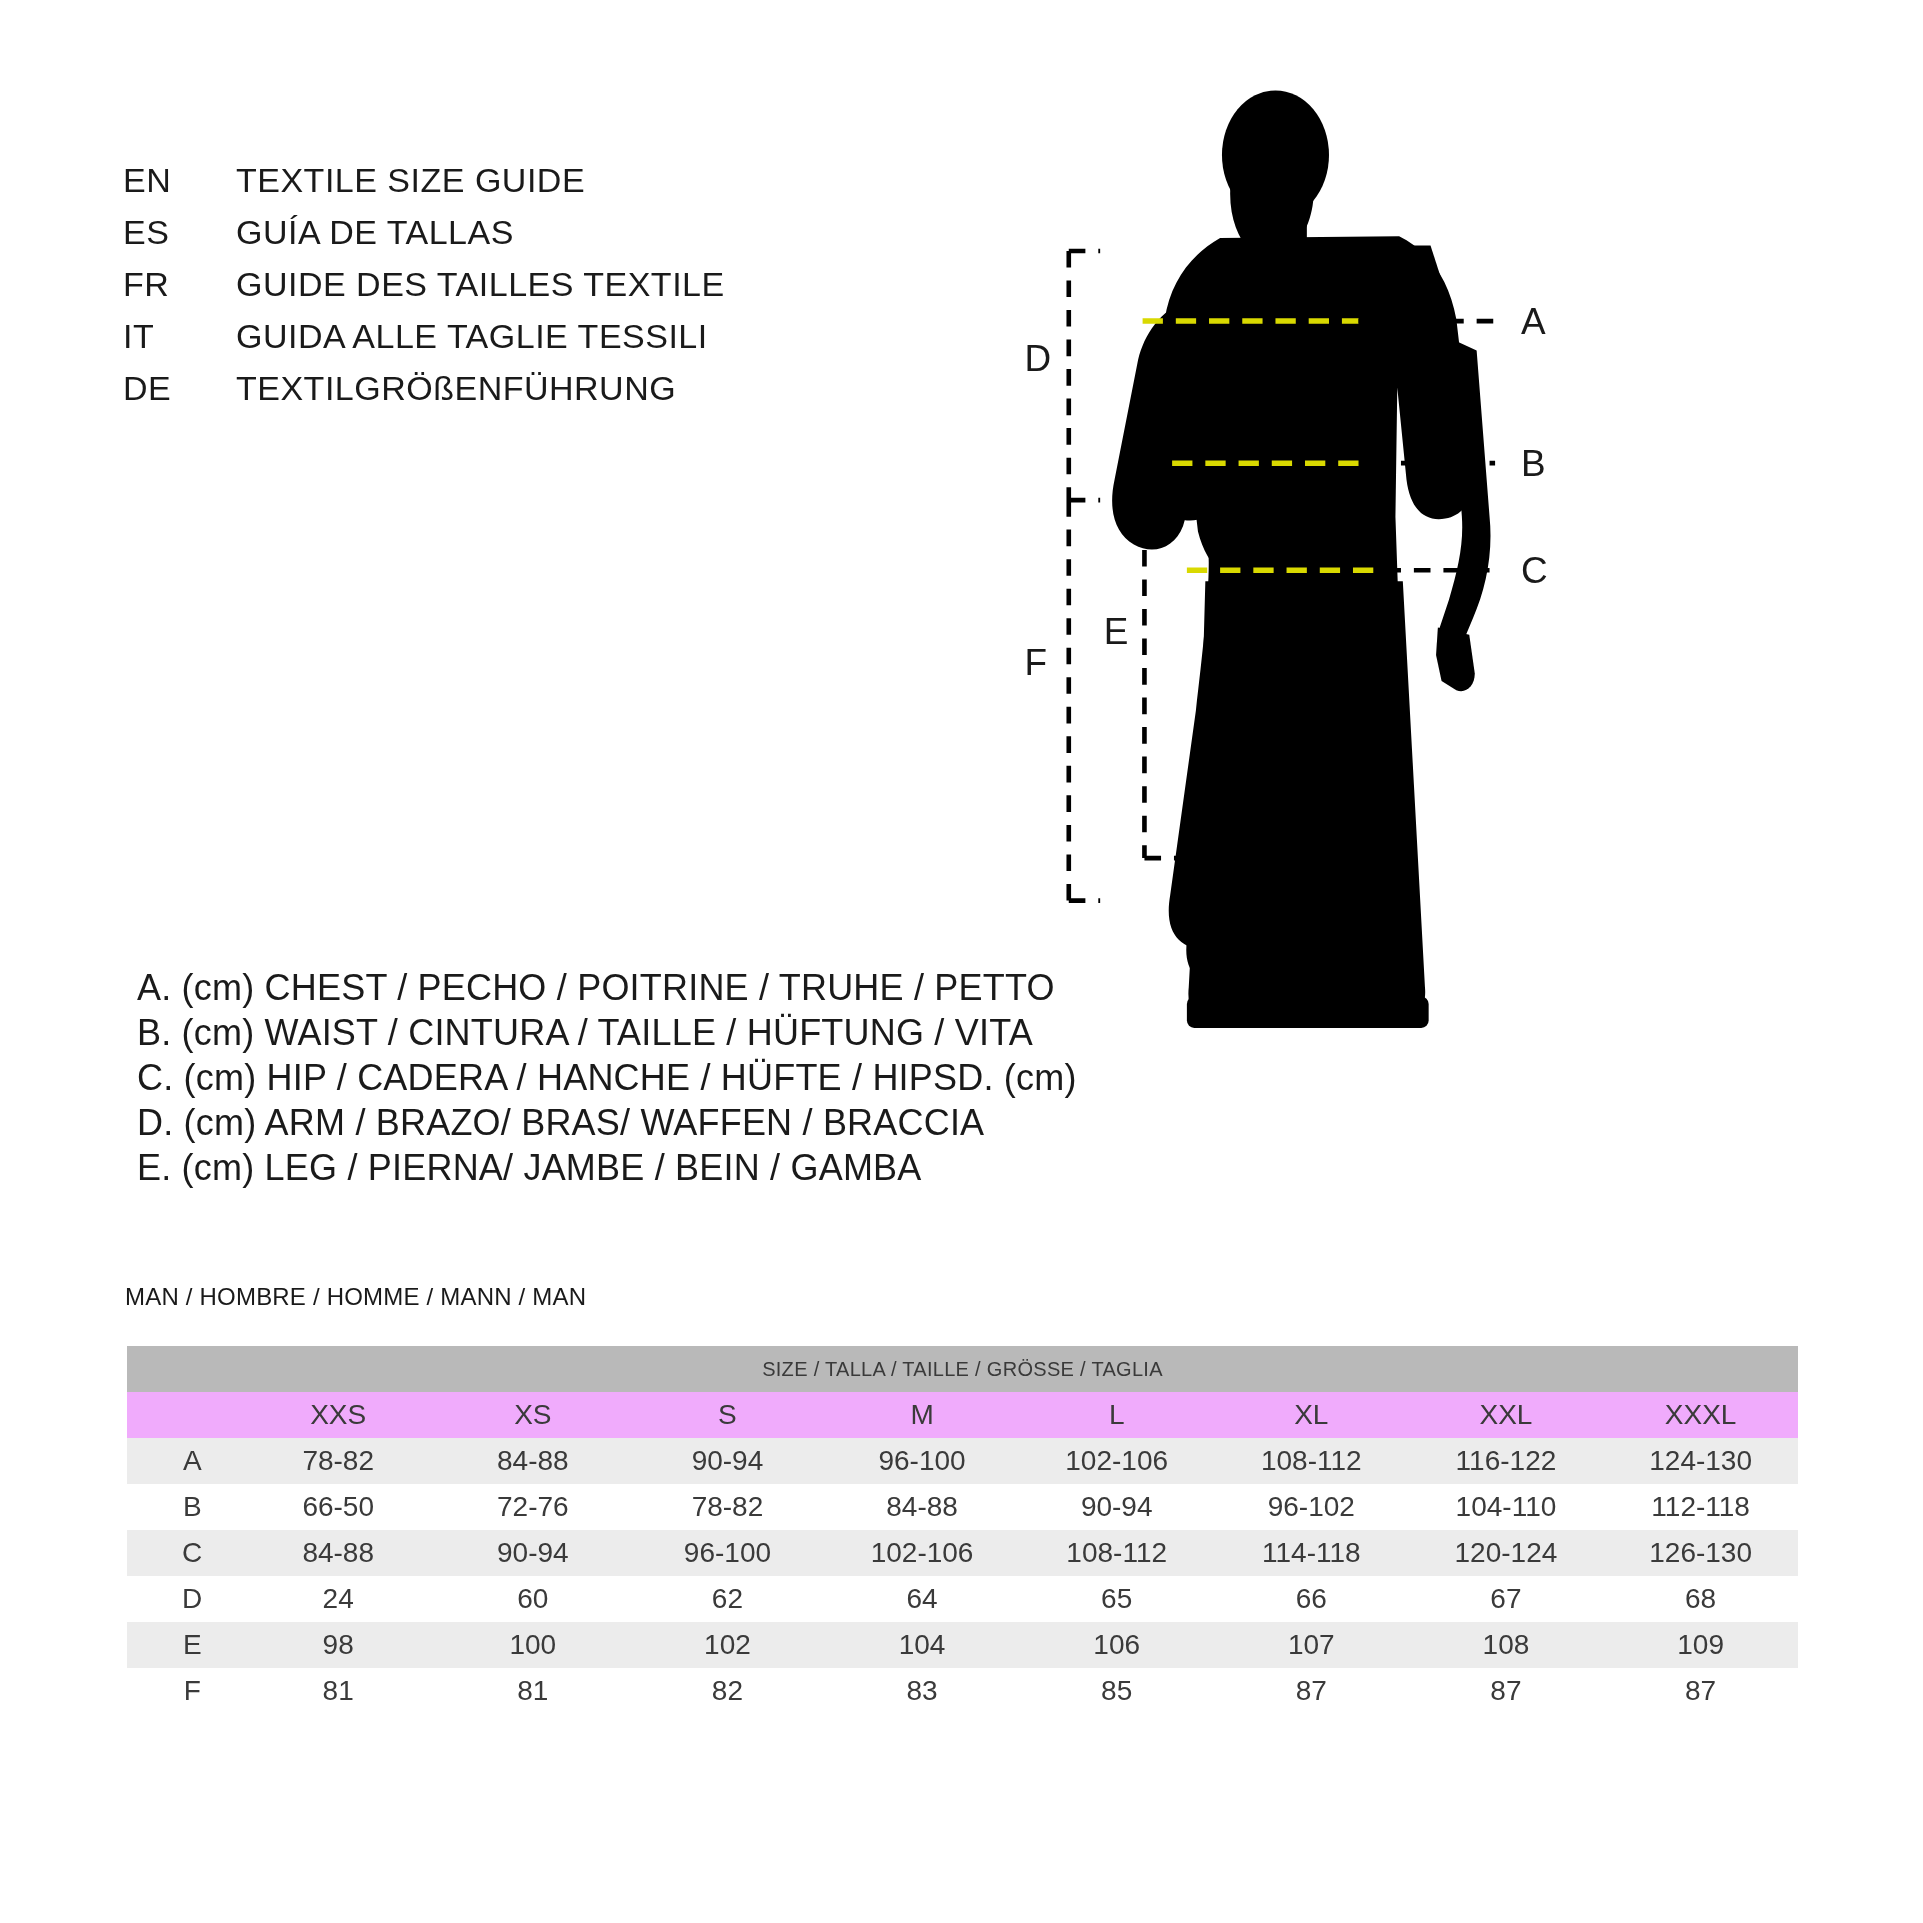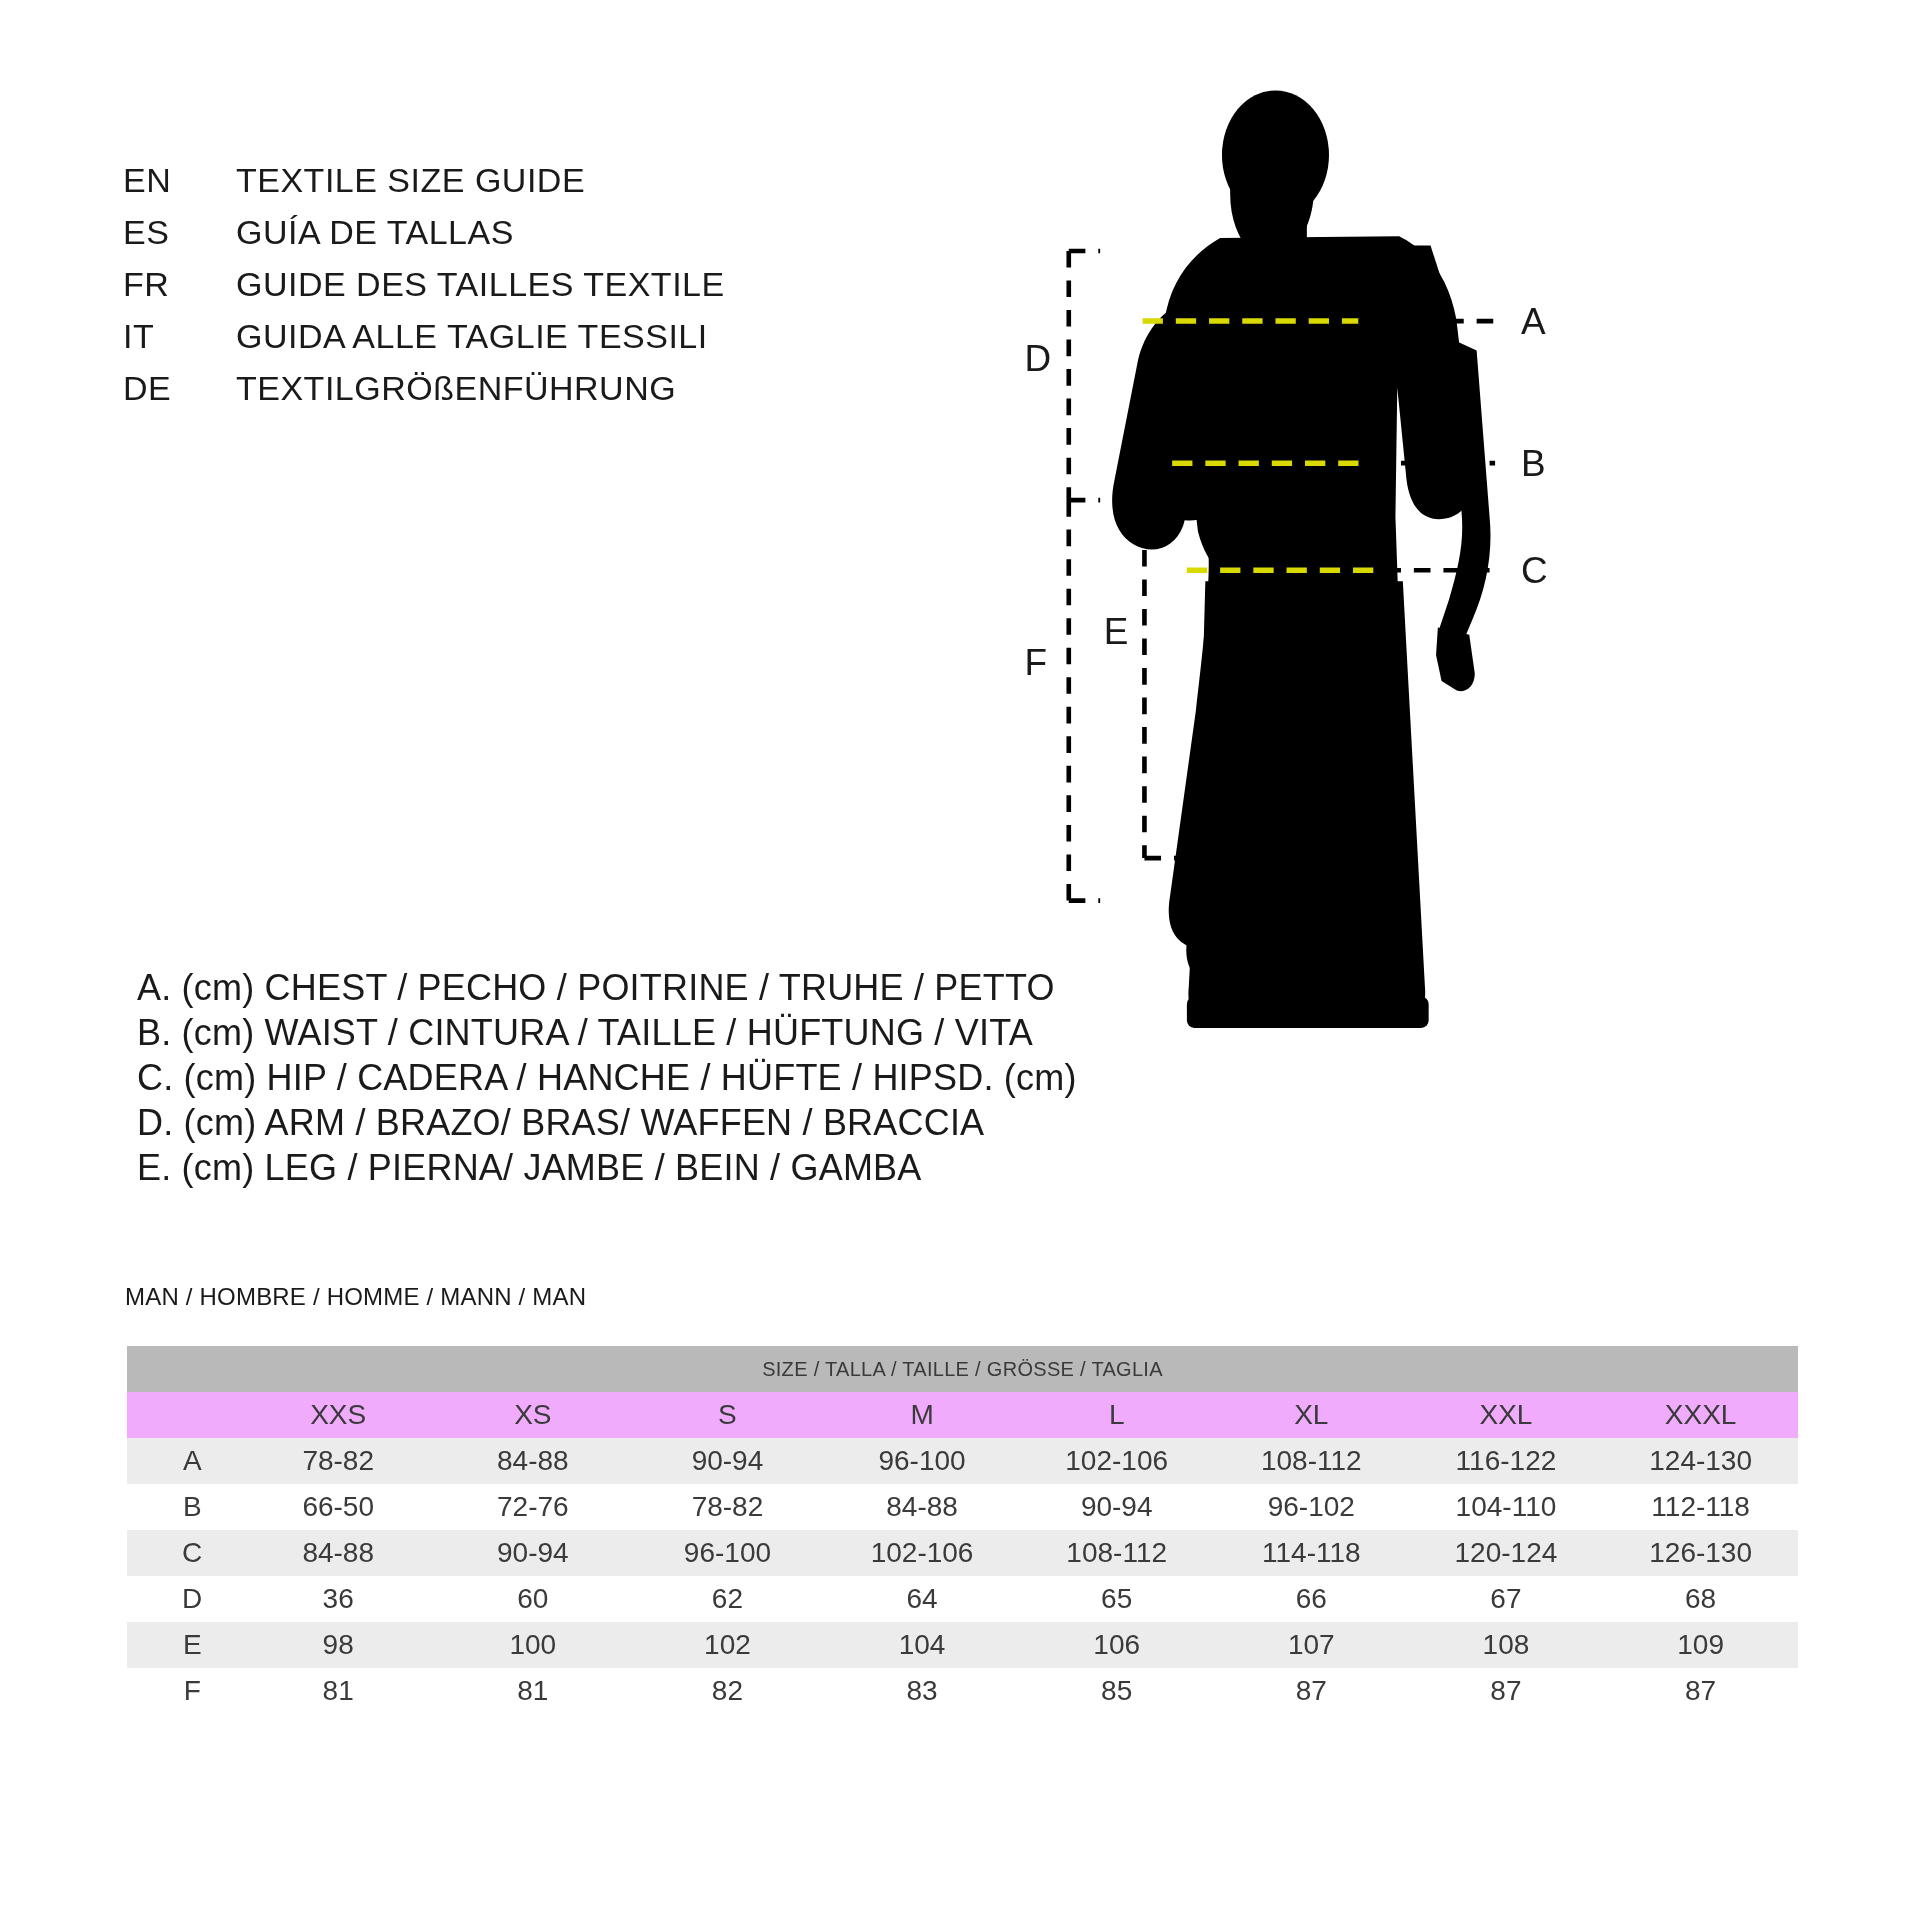--- a/index.html
+++ b/index.html
@@ -364,21 +364,21 @@
           <td>96-100</td>
           <td>102-106</td>
           <td>108-112</td>
           <td>114-118</td>
           <td>120-124</td>
           <td>126-130</td>
         </tr>
 
         <tr class="row-plain">
           <td class="rowlabel">D</td>
-          <td>36</td>
+          <td>24</td>
           <td>60</td>
           <td>62</td>
           <td>64</td>
           <td>65</td>
           <td>66</td>
           <td>67</td>
           <td>68</td>
         </tr>
 
         <tr class="row-alt">

